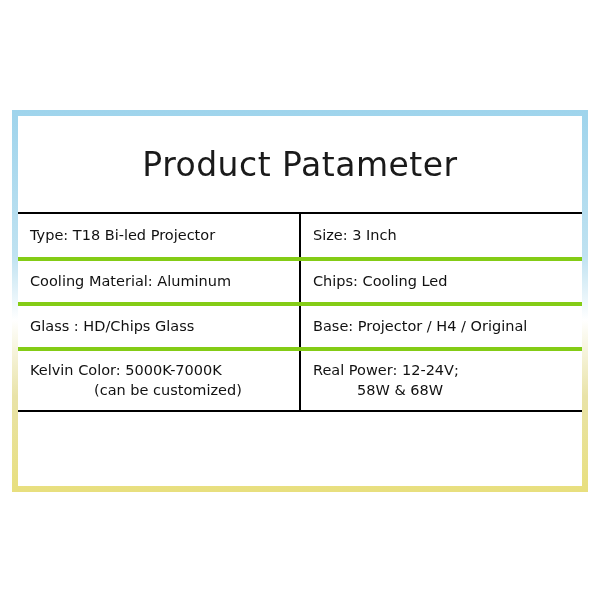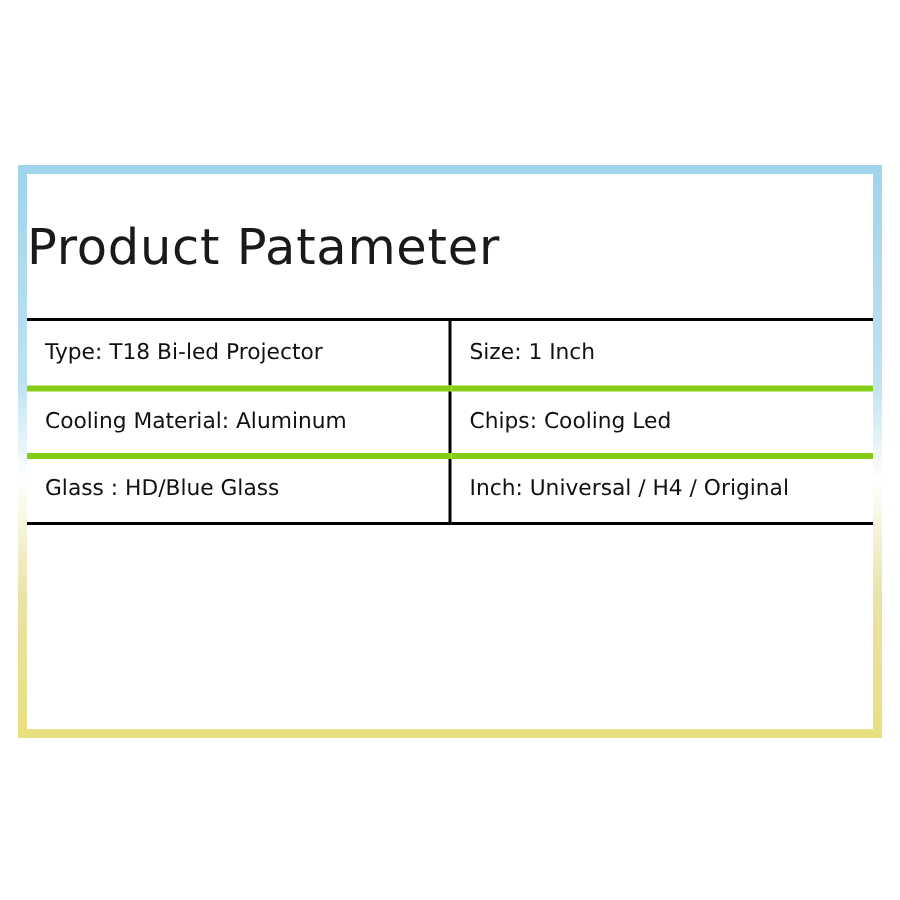--- a/index.html
+++ b/index.html
@@ -36,20 +36,21 @@
     width: 100%;
     height: 100%;
     background: #ffffff;
     box-sizing: border-box;
   }
   
   .title-area {
     height: 98px;
     display: flex;
     align-items: center;
+    justify-content: center;
     border-bottom: 2px solid #000000;
     box-sizing: border-box;
   }
   .title {
     font-size: 33px;
     letter-spacing: 0.5px;
     color: #1a1a1a;
     font-family: "DejaVu Sans", sans-serif;
     font-weight: 400;
     white-space: nowrap;
@@ -104,28 +105,38 @@
     <div class="frame-inner">
 
       <div class="title-area">
         <div class="title">Product Patameter</div>
       </div>
 
       <table class="spec-table">
         <tbody>
           <tr>
             <td class="cell-left">Type: T18  Bi-led Projector</td>
-            <td class="cell-right">Size: 1 Inch</td>
+            <td class="cell-right">Size: 3 Inch</td>
           </tr>
           <tr>
             <td class="cell-left">Cooling Material: Aluminum</td>
             <td class="cell-right">Chips: Cooling Led</td>
           </tr>
           <tr>
-            <td class="cell-left">Glass : HD/Blue Glass</td>
-            <td class="cell-right">Inch: Universal / H4 / Original</td>
+            <td class="cell-left">Glass : HD/Chips Glass</td>
+            <td class="cell-right">Base: Projector / H4 / Original</td>
+          </tr>
+          <tr class="tall-row">
+            <td class="cell-left">
+              <span>Kelvin Color: 5000K-7000K</span>
+              <span class="sub-line">(can be customized)</span>
+            </td>
+            <td class="cell-right">
+              <span>Real Power: 12-24V;</span>
+              <span class="sub-line-right">58W &amp; 68W</span>
+            </td>
           </tr>
         </tbody>
       </table>
 
     </div>
   </div>
 </div>
 
 </body></html>

